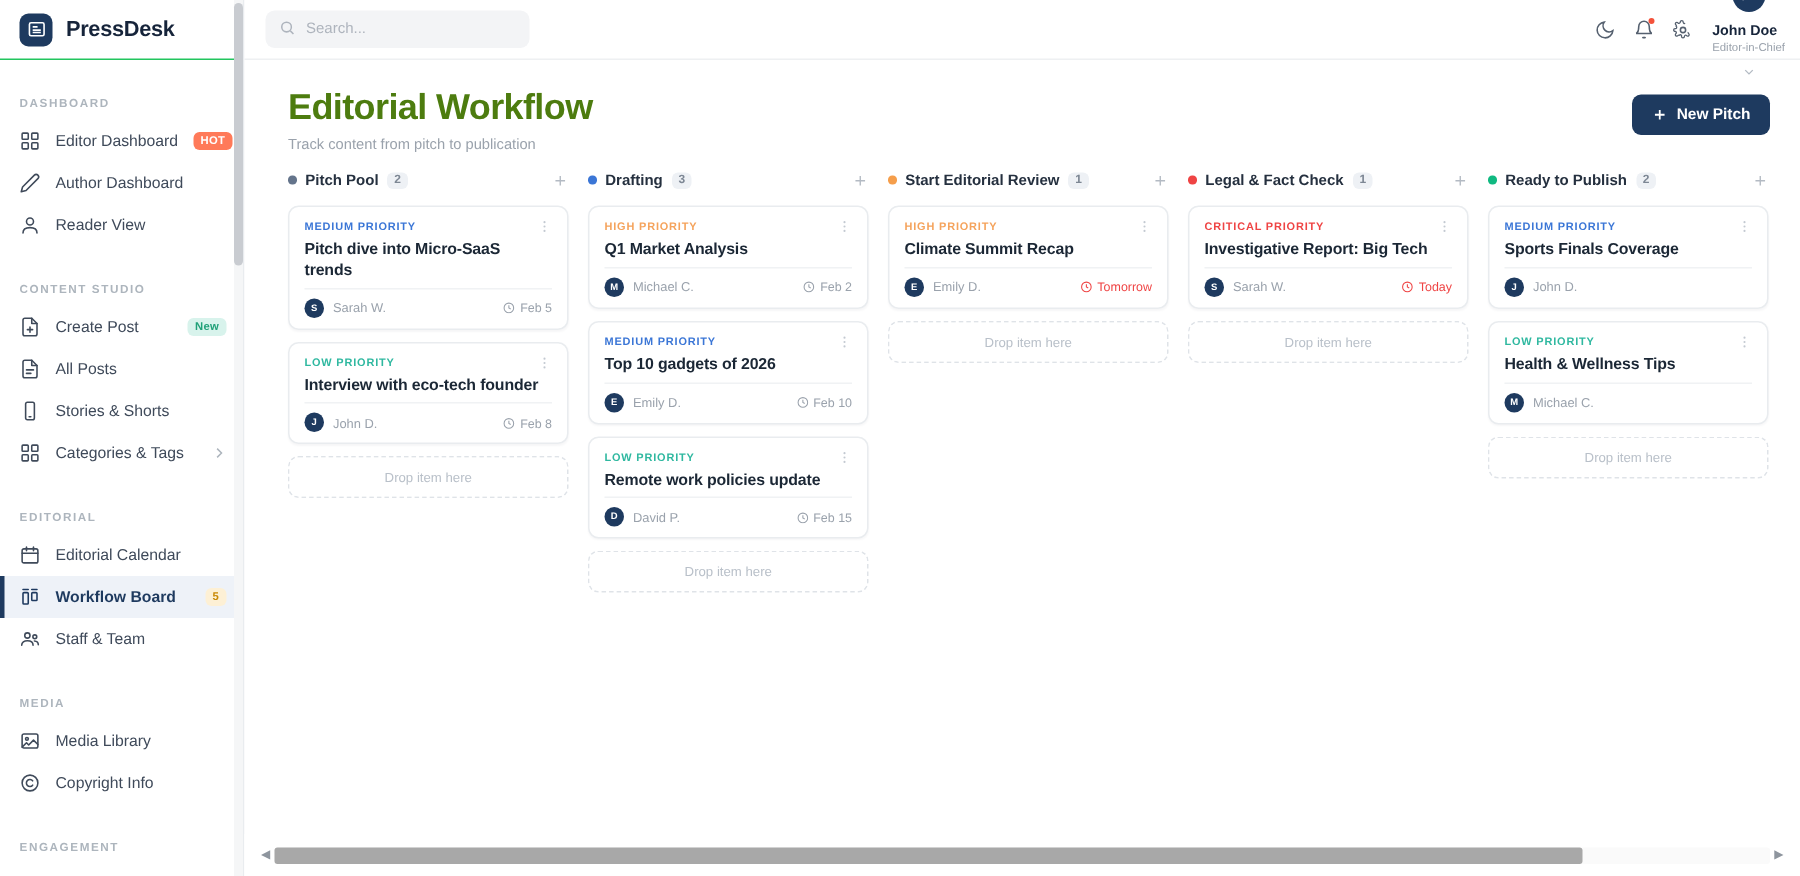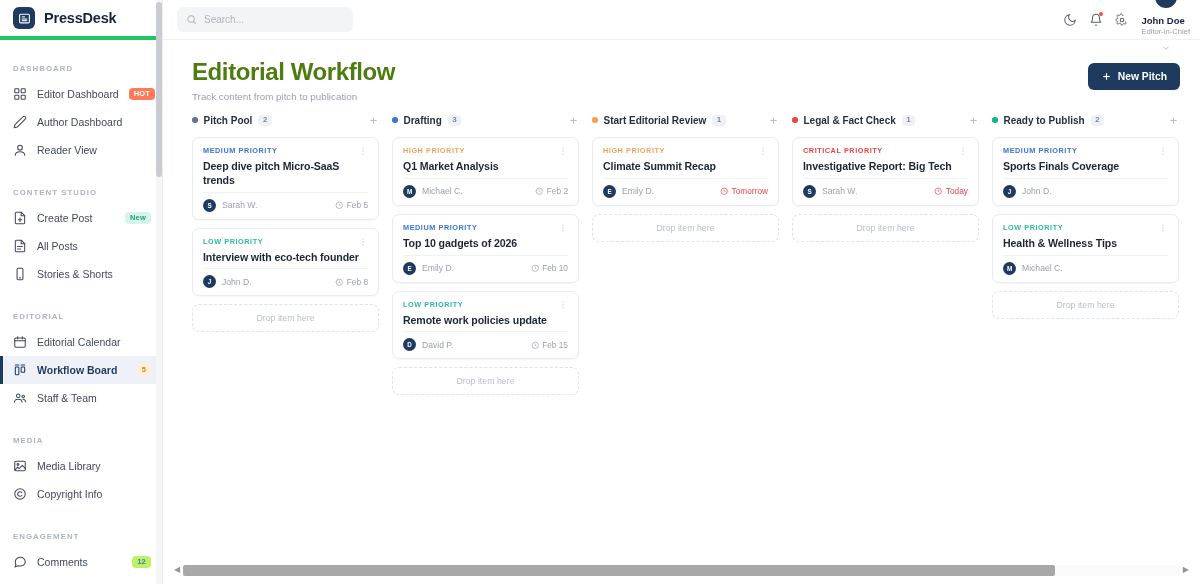--- a/index.html
+++ b/index.html
@@ -18,21 +18,21 @@
     background: #ffffff;
     border-right: 1px solid #e9ecef;
     position: relative;
     overflow: hidden;
     flex: 0 0 163px;
   }
   .sidebar-scroll { position: absolute; inset: 0; overflow: hidden; }
   .brand {
     display: flex; align-items: center; gap: 9px;
     height: 40px; padding: 0 13px;
-    border-bottom: 4px solid #22c55e;
+    border-bottom: 1px solid #22c55e;
   }
   .brand-mark {
     width: 22px; height: 22px; border-radius: 6px;
     background: #1e3a5f;
     display: flex; align-items: center; justify-content: center;
     flex: 0 0 22px;
   }
   .brand-name { font-size: 14.5px; font-weight: 700; color: #16243a; letter-spacing: -0.2px; }
 
   .nav-section { margin-top: 24px; }
@@ -252,20 +252,34 @@
                   <line x1="8" y1="17" x2="13" y2="17"></line>
                 </svg></span>
               <span class="nav-text">All Posts</span>
             </div>
             <div class="nav-item">
               <span class="nav-ico"><svg width="14" height="14" viewBox="0 0 24 24" fill="none" stroke="currentColor" stroke-width="1.8" stroke-linecap="round" stroke-linejoin="round">
                   <rect x="7" y="2" width="10" height="20" rx="2"></rect>
                   <line x1="11" y1="18.5" x2="13" y2="18.5"></line>
                 </svg></span>
               <span class="nav-text">Stories &amp; Shorts</span>
+            </div>
+            <div class="nav-item">
+              <span class="nav-ico"><svg width="14" height="14" viewBox="0 0 24 24" fill="none" stroke="currentColor" stroke-width="1.8" stroke-linecap="round" stroke-linejoin="round">
+                  <rect x="3" y="3" width="7" height="7" rx="1"></rect>
+                  <rect x="14" y="3" width="7" height="7" rx="1"></rect>
+                  <rect x="3" y="14" width="7" height="7" rx="1"></rect>
+                  <rect x="14" y="14" width="7" height="7" rx="1"></rect>
+                </svg></span>
+              <span class="nav-text">Categories &amp; Tags</span>
+              <span style="display: flex; color: rgb(179, 186, 195);">
+                <svg class="chev-right" viewBox="0 0 24 24" fill="none" stroke="currentColor" stroke-width="2.4">
+                  <polyline points="9 5 16 12 9 19"></polyline>
+                </svg>
+              </span>
             </div>
           </div>
           <div class="nav-section">
             <div class="nav-label">EDITORIAL</div>
             <div class="nav-item">
               <span class="nav-ico"><svg width="14" height="14" viewBox="0 0 24 24" fill="none" stroke="currentColor" stroke-width="1.8" stroke-linecap="round" stroke-linejoin="round">
                   <rect x="3" y="5" width="18" height="16" rx="2"></rect>
                   <line x1="3" y1="10" x2="21" y2="10"></line>
                   <line x1="8" y1="3" x2="8" y2="7"></line>
                   <line x1="16" y1="3" x2="16" y2="7"></line>
@@ -416,21 +430,21 @@
             <div class="col-body">
               <div class="card">
                 <div class="card-top">
                   <span class="prio prio-medium">MEDIUM PRIORITY</span>
                   <span class="card-menu"><svg width="10" height="10" viewBox="0 0 24 24" fill="currentColor">
                       <circle cx="12" cy="5" r="1.7"></circle>
                       <circle cx="12" cy="12" r="1.7"></circle>
                       <circle cx="12" cy="19" r="1.7"></circle>
                     </svg></span>
                 </div>
-                <div class="card-title">Deep dive pitch Micro-SaaS trends</div>
+                <div class="card-title">Pitch dive into Micro-SaaS trends</div>
                 <div class="card-foot">
                   <span class="avatar-sm">S</span>
                   <span class="assignee">Sarah W.</span>
                   <span class="due">
                     <span style="display:flex">
                       <svg width="8.5" height="8.5" viewBox="0 0 24 24" fill="none" stroke="currentColor" stroke-width="2">
                         <circle cx="12" cy="12" r="9"></circle>
                         <polyline points="12 7 12 12 15.5 14"></polyline>
                       </svg>
                     </span>

